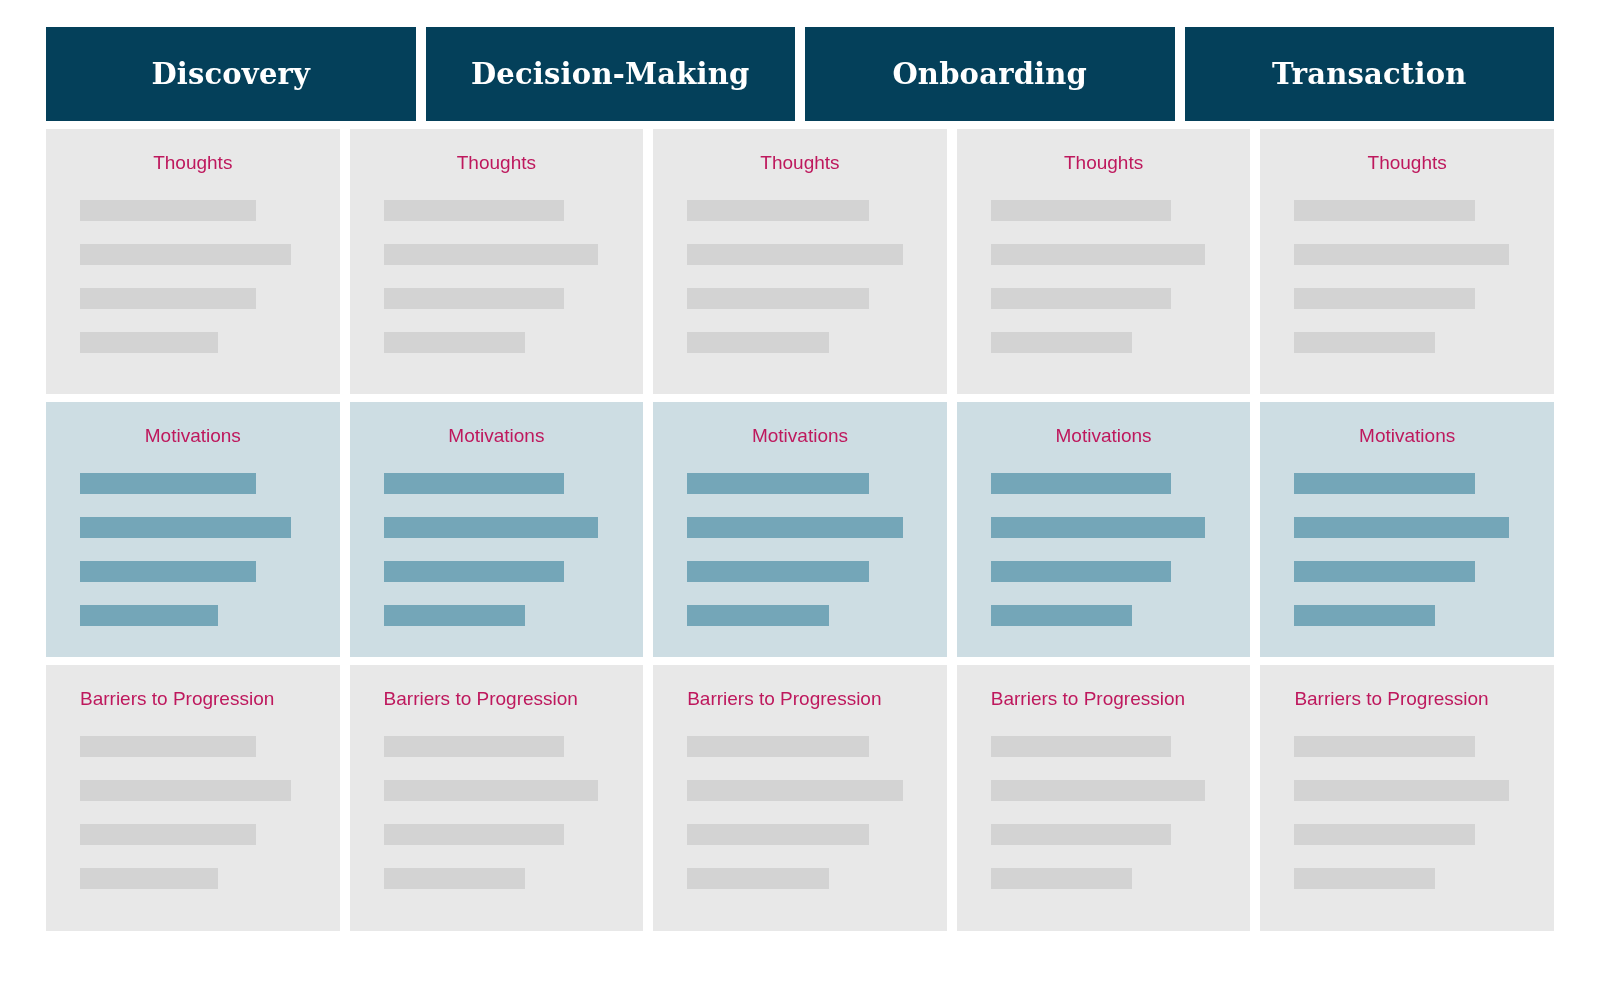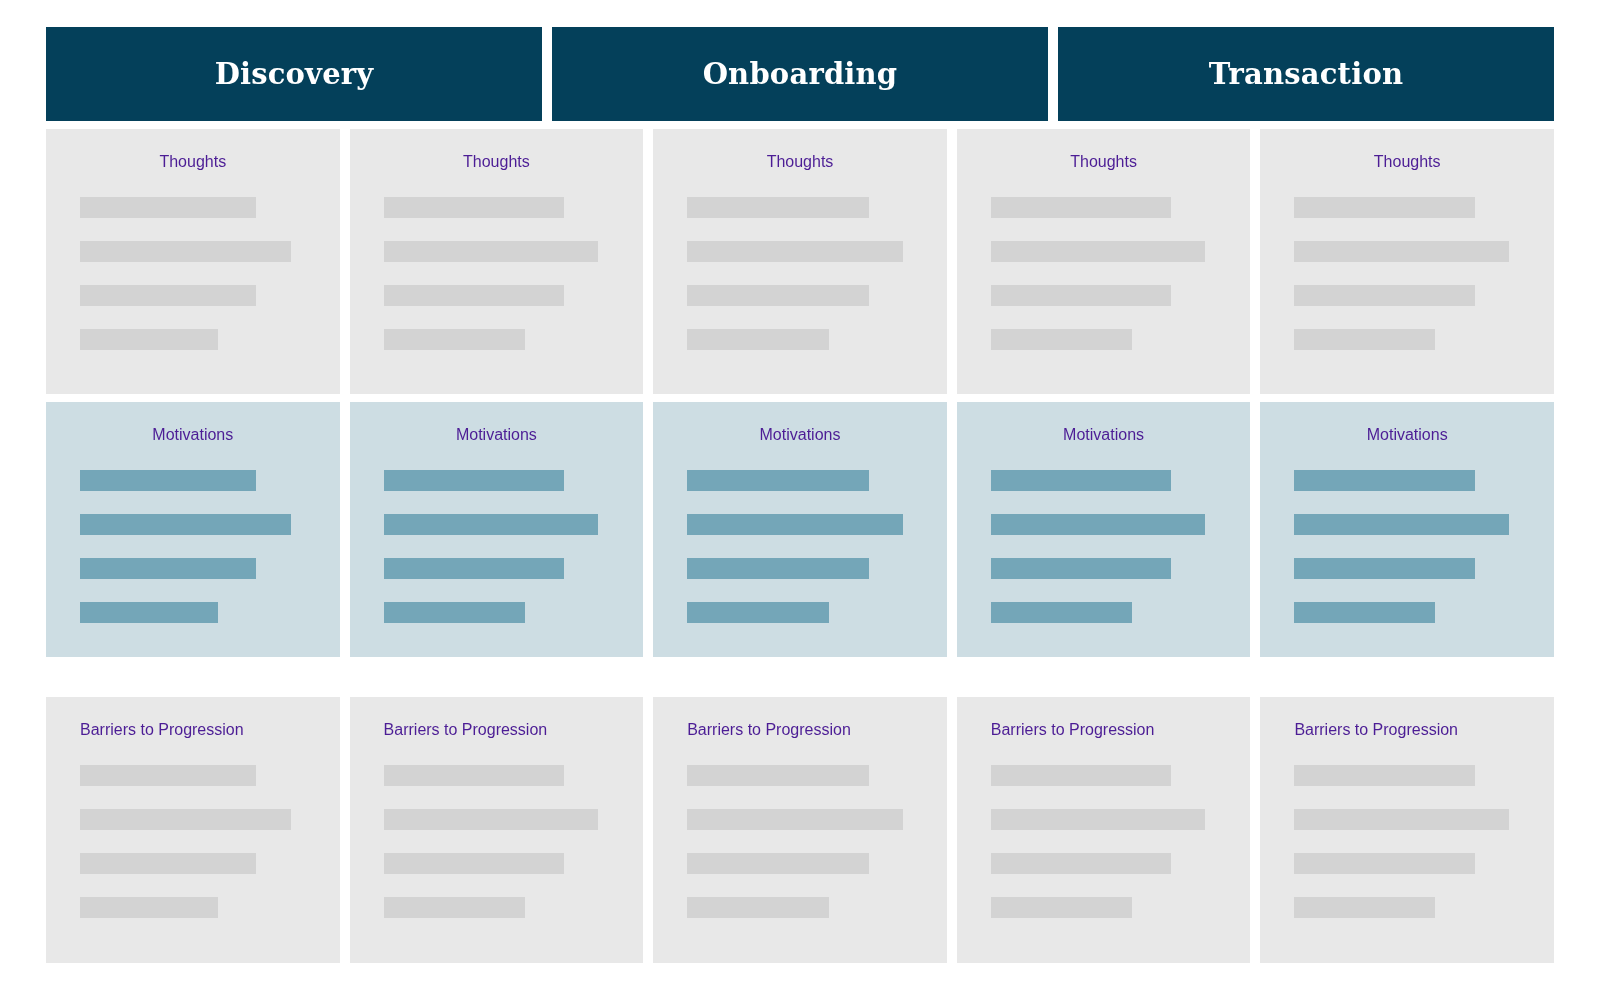--- a/index.html
+++ b/index.html
@@ -48,36 +48,36 @@
     user-select: none;
   }
 
   
   .section-row {
     display: flex;
     gap: 10px;
   }
   .section-row.thoughts-row   { flex: 0 0 265px; }
   .section-row.motivations-row{ flex: 0 0 255px; }
-  .section-row.barriers-row   { flex: 0 0 266px; margin-top: 32px; }
+  .section-row.barriers-row   { flex: 0 0 266px; }
 
   .cell {
     flex: 1 1 0;
     position: relative;
     box-sizing: border-box;
     padding: 24px 0 0 0;
     overflow: hidden;
   }
   .cell.tone-light { background: #e8e8e8; }
   .cell.tone-blue  { background: #cddde3; }
 
   .cell-title {
     font-family: "Liberation Sans", sans-serif;
-    font-size: 16px;
-    color: #4c1d95;
+    font-size: 19px;
+    color: #be185d;
     line-height: 1.1;
     margin: 0 0 26px 0;
     white-space: nowrap;
   }
   .cell-title.align-center { text-align: center; }
   .cell-title.align-left   { text-align: left; padding-left: 34px; }
 
   .bar-stack {
     display: flex;
     flex-direction: column;
@@ -91,20 +91,21 @@
   .bar.gray { background: #d3d3d3; }
   .bar.blue { background: #74a6b8; }
 </style>
 </head>
 <body>
 
 <div class="journey-board">
 
   <div class="header-row">
     <div class="stage-header">Discovery</div>
+    <div class="stage-header">Decision-Making</div>
     <div class="stage-header">Onboarding</div>
     <div class="stage-header">Transaction</div>
   </div>
 
   <div class="section-row thoughts-row">
     <div class="cell tone-light">
       <div class="cell-title align-center">Thoughts</div>
       <div class="bar-stack">
           <div class="bar gray" style="width: 176px;"></div>
           <div class="bar gray" style="width: 211px;"></div>

